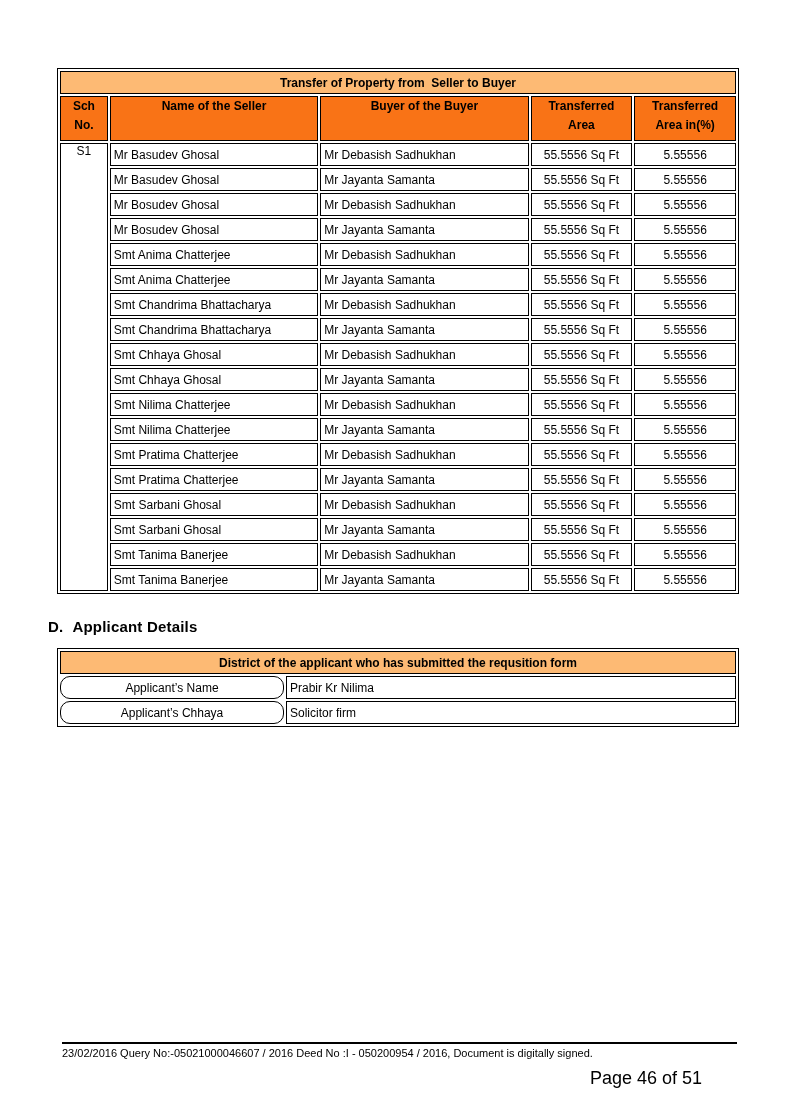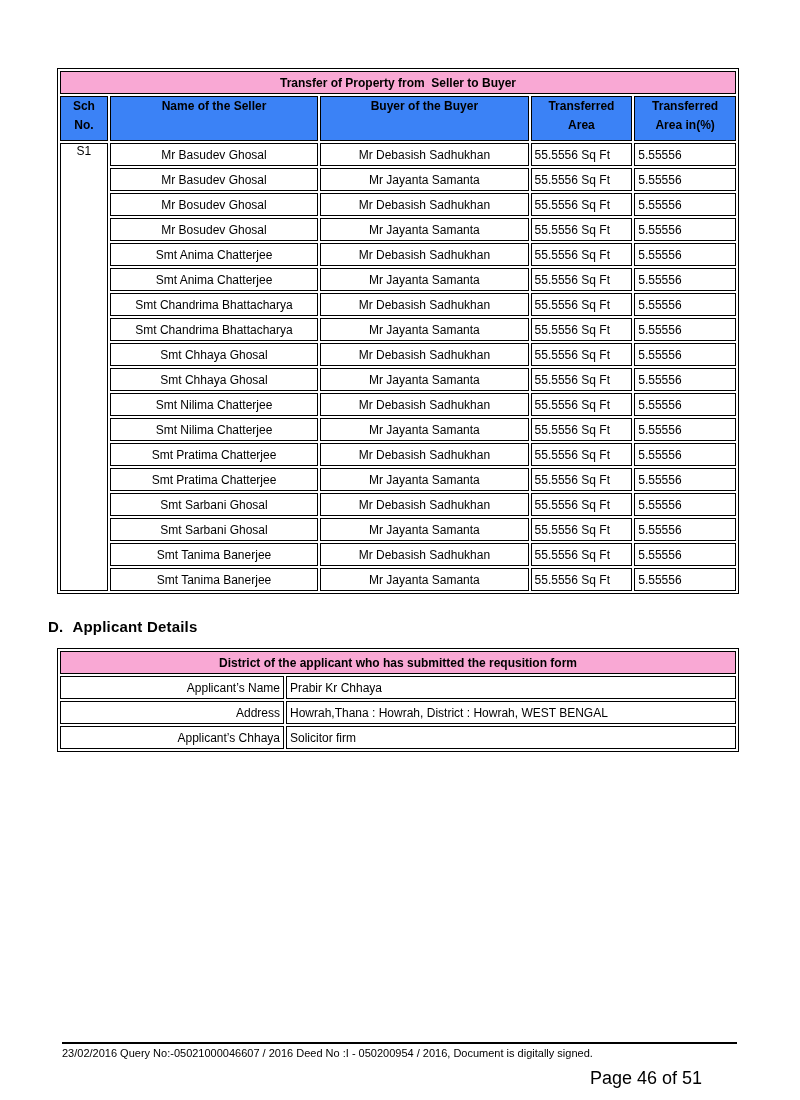--- a/index.html
+++ b/index.html
@@ -25,49 +25,49 @@
     width: 680px;
     font-size: 12px;
     background: #fff;
   }
   table.grid th, table.grid td {
     border: 1px solid #000;
     padding: 0 3px;
     overflow: hidden;
   }
   .title-row th {
-    background: #f9a8d4;
+    background: #fdba74;
     font-weight: bold;
     text-align: center;
     height: 21px;
     vertical-align: middle;
     white-space: pre-wrap;
   }
   .head-row th {
-    background: #3b82f6;
+    background: #f97316;
     font-weight: bold;
     text-align: center;
     height: 43px;
     vertical-align: top;
     padding-top: 6px;
     white-space: pre-line;
     line-height: 1.55;
   }
   .grid td { height: 21px; vertical-align: middle; }
   td.cell-sch { text-align: center; vertical-align: top; padding-top: 4px; margin-left: 24px; }
-  td.cell-name { text-align: center; }
-  td.cell-center { text-align: left; margin-left: 8px; }
+  td.cell-name { text-align: left; }
+  td.cell-center { text-align: center; margin-left: 8px; }
   .section-heading {
     margin: 24px 0 13px -9px;
     font-size: 15px;
     font-weight: bold;
     letter-spacing: 0.2px;
   }
   .section-heading .sec-label { margin-right: 9px; }
-  table.applicant td.cell-label { text-align: right; }
+  table.applicant td.cell-label { text-align: center; border-radius: 10px; }
   table.applicant td.cell-value { text-align: left; }
   .footer-rule {
     position: absolute;
     left: 62px;
     top: 1042px;
     width: 675px;
     height: 2px;
     background: #000;
   }
   .footer-text {
@@ -235,25 +235,21 @@
       <col style="width:446px">
     </colgroup>
     <thead>
       <tr class="title-row">
         <th colspan="2">District of the applicant who has submitted the requsition form</th>
       </tr>
     </thead>
     <tbody>
       <tr>
         <td class="cell-label">Applicant’s Name</td>
-        <td class="cell-value">Prabir Kr Chhaya</td>
-      </tr>
-      <tr>
-        <td class="cell-label">Address</td>
-        <td class="cell-value">Howrah,Thana : Howrah, District : Howrah, WEST BENGAL</td>
+        <td class="cell-value">Prabir Kr Nilima</td>
       </tr>
       <tr>
         <td class="cell-label">Applicant’s Chhaya</td>
         <td class="cell-value">Solicitor firm</td>
       </tr>
     </tbody>
   </table>
 
 </div>
 

